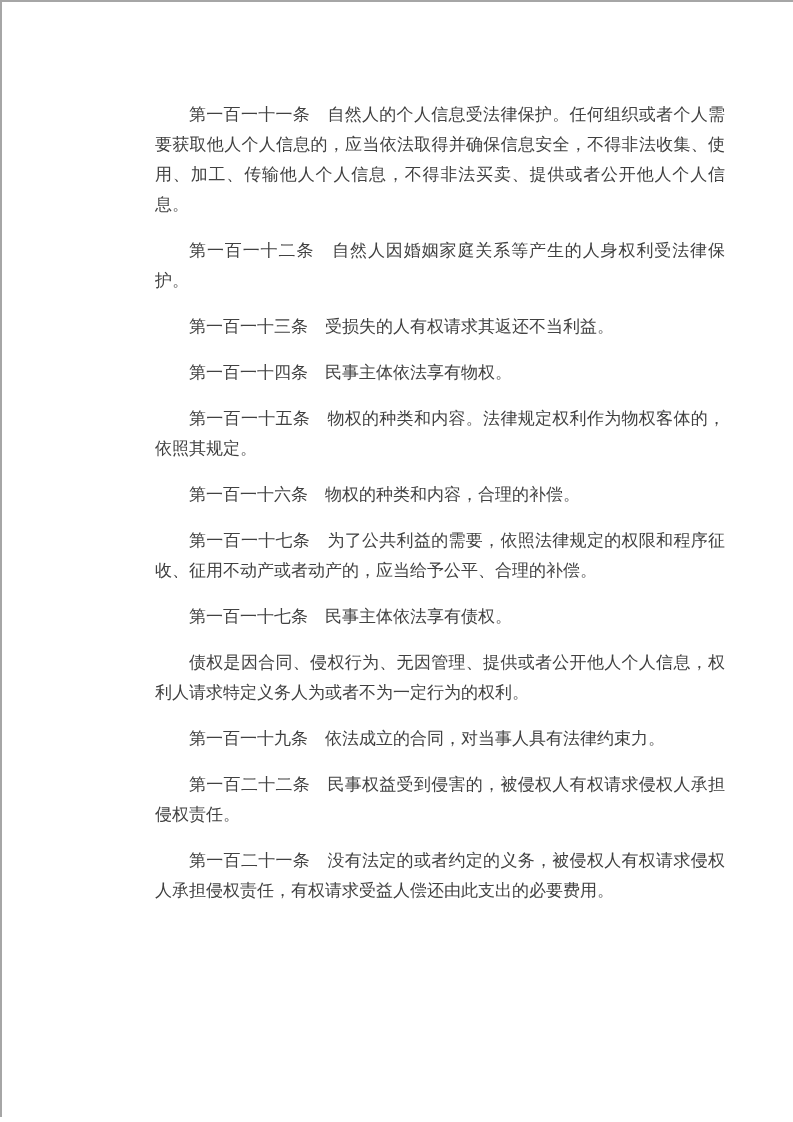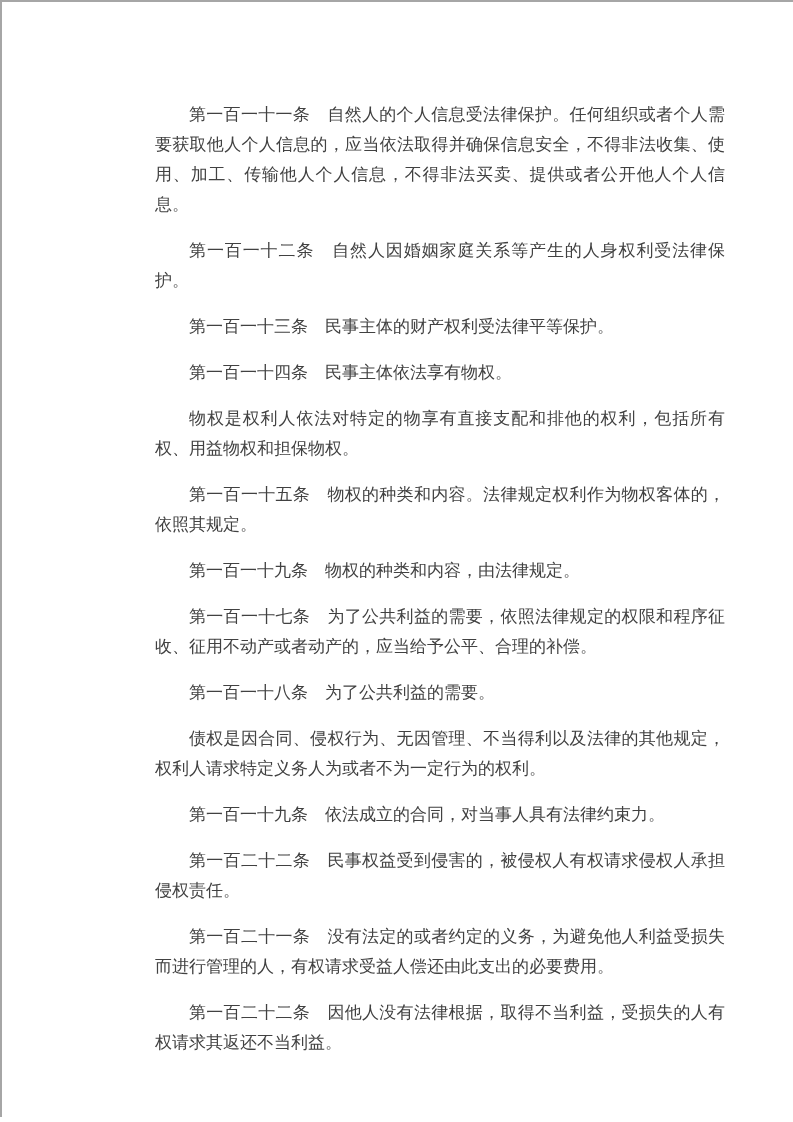--- a/index.html
+++ b/index.html
@@ -51,26 +51,24 @@
 </head>
 <body>
 
 <div class="page">
   <div class="edge-top"></div>
   <div class="edge-left"></div>
 
   <div class="content">
     <p>第一百一十一条　自然人的个人信息受法律保护。任何组织或者个人需要获取他人个人信息的，应当依法取得并确保信息安全，不得非法收集、使用、加工、传输他人个人信息，不得非法买卖、提供或者公开他人个人信息。</p>
     <p>第一百一十二条　自然人因婚姻家庭关系等产生的人身权利受法律保护。</p>
-    <p>第一百一十三条　民事主体的财产权利受法律平等保护。</p>
+    <p>第一百一十三条　受损失的人有权请求其返还不当利益。</p>
     <p>第一百一十四条　民事主体依法享有物权。</p>
-    <p>物权是权利人依法对特定的物享有直接支配和排他的权利，包括所有权、用益物权和担保物权。</p>
     <p>第一百一十五条　物权的种类和内容。法律规定权利作为物权客体的，依照其规定。</p>
-    <p>第一百一十九条　物权的种类和内容，由法律规定。</p>
+    <p>第一百一十六条　物权的种类和内容，合理的补偿。</p>
     <p>第一百一十七条　为了公共利益的需要，依照法律规定的权限和程序征收、征用不动产或者动产的，应当给予公平、合理的补偿。</p>
-    <p>第一百一十八条　为了公共利益的需要。</p>
-    <p>债权是因合同、侵权行为、无因管理、不当得利以及法律的其他规定，权利人请求特定义务人为或者不为一定行为的权利。</p>
+    <p>第一百一十七条　民事主体依法享有债权。</p>
+    <p>债权是因合同、侵权行为、无因管理、提供或者公开他人个人信息，权利人请求特定义务人为或者不为一定行为的权利。</p>
     <p>第一百一十九条　依法成立的合同，对当事人具有法律约束力。</p>
     <p>第一百二十二条　民事权益受到侵害的，被侵权人有权请求侵权人承担侵权责任。</p>
-    <p>第一百二十一条　没有法定的或者约定的义务，为避免他人利益受损失而进行管理的人，有权请求受益人偿还由此支出的必要费用。</p>
-    <p>第一百二十二条　因他人没有法律根据，取得不当利益，受损失的人有权请求其返还不当利益。</p>
+    <p>第一百二十一条　没有法定的或者约定的义务，被侵权人有权请求侵权人承担侵权责任，有权请求受益人偿还由此支出的必要费用。</p>
   </div>
 </div>
 
 </body></html>

